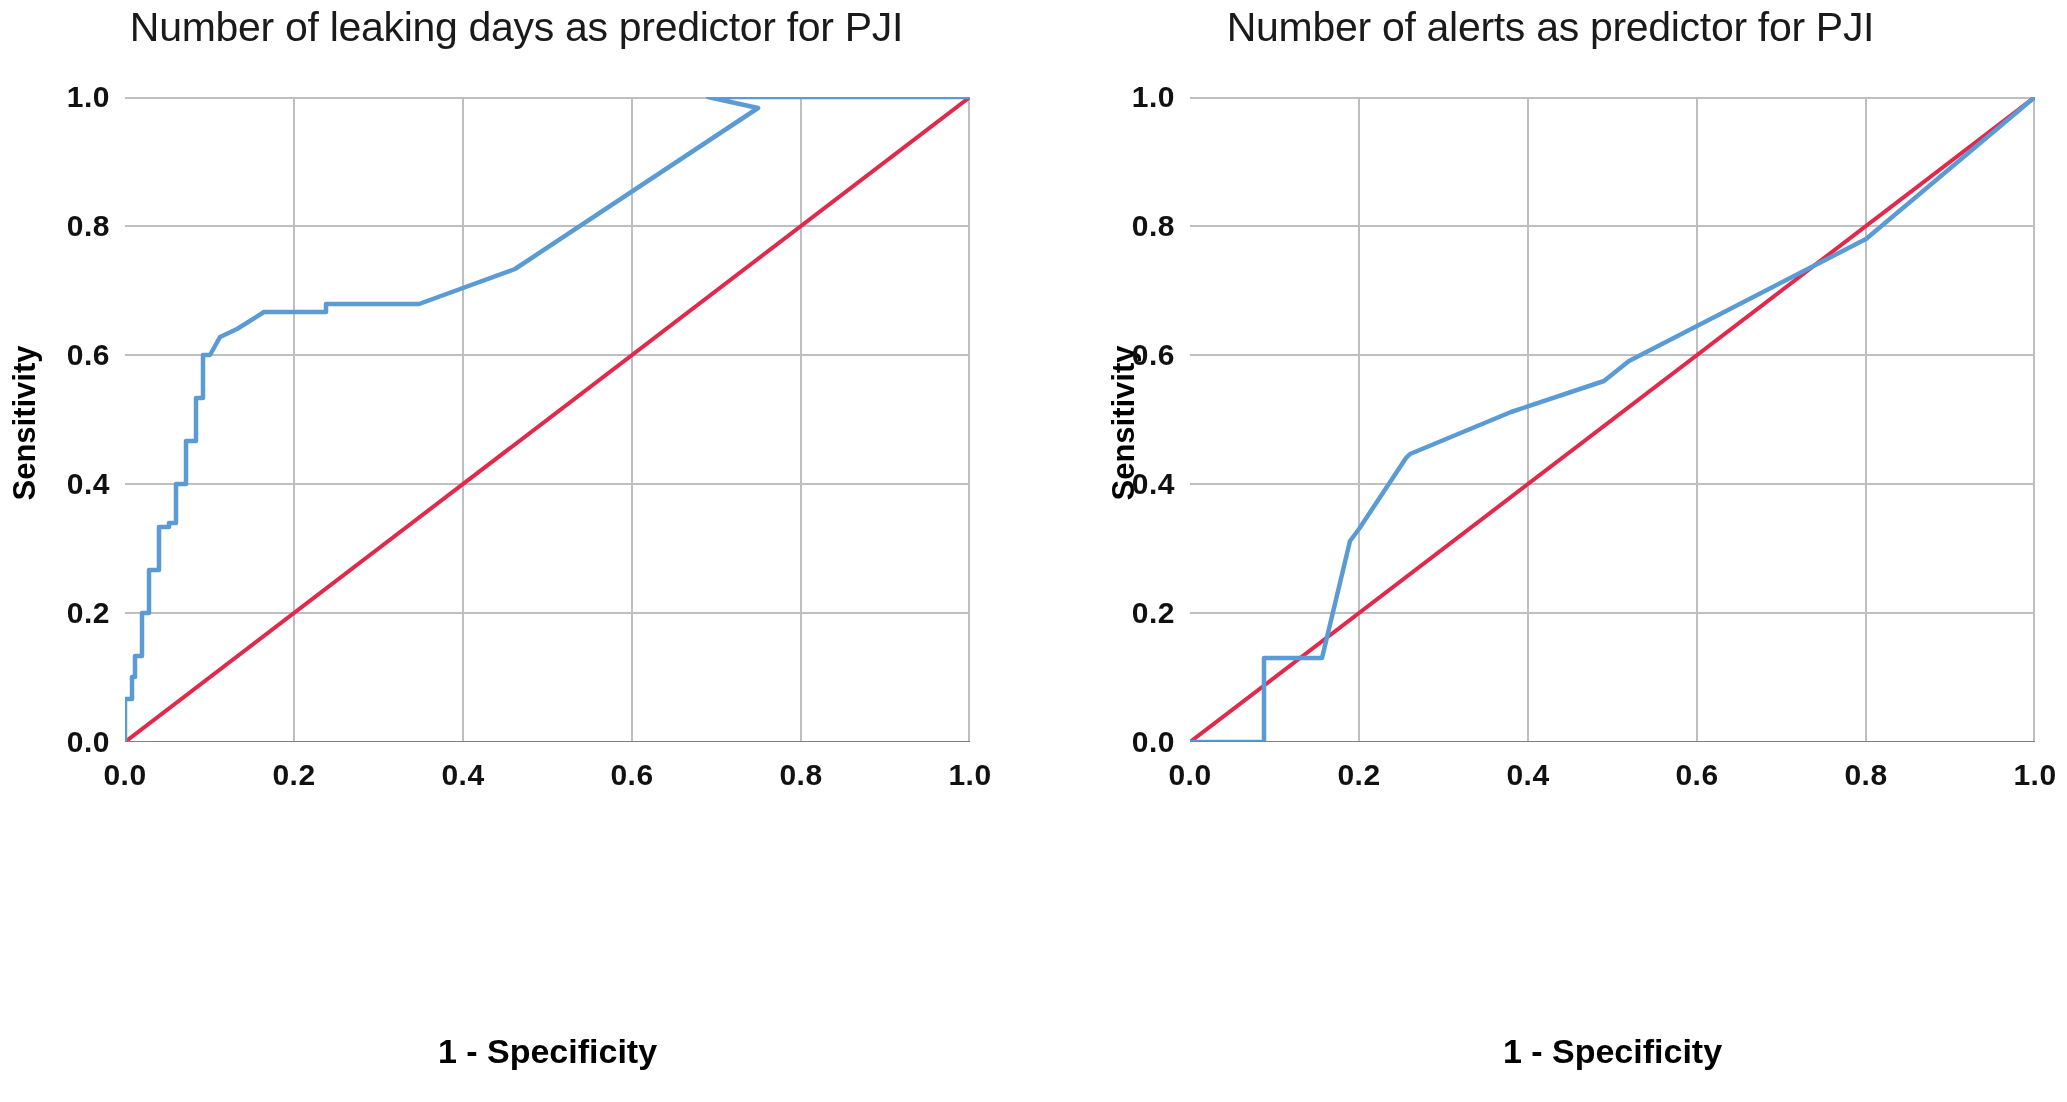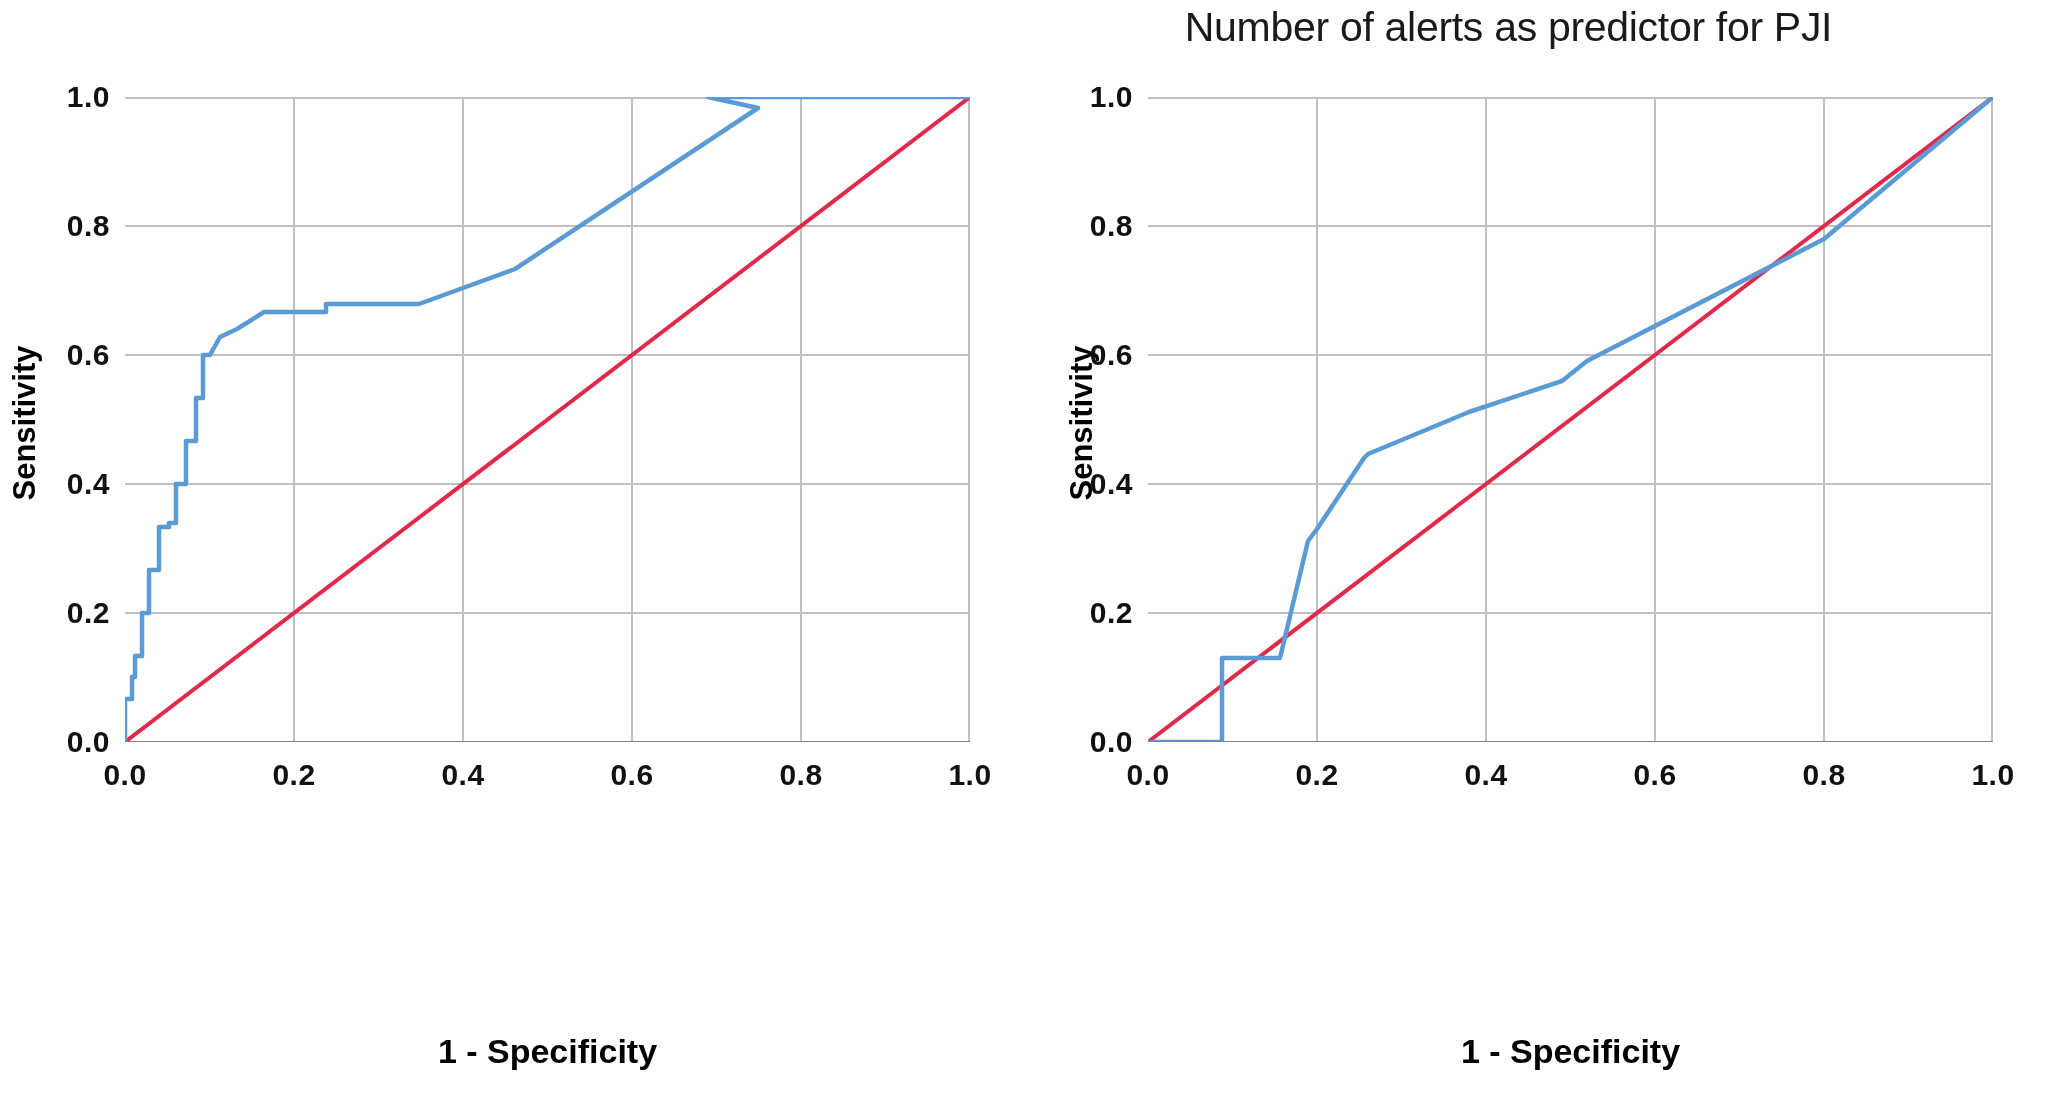--- a/index.html
+++ b/index.html
@@ -1,20 +1,20 @@
 <!DOCTYPE html>
 <html><head>
 <meta charset="utf-8">
 <style>
   html,body{margin:0;padding:0;background:#ffffff;}
   body{width:2067px;height:1102px;font-family:"Liberation Sans",sans-serif;overflow:hidden;}
   .figure{position:relative;width:2067px;height:1102px;background:#fff;}
   .panel{position:absolute;top:0;height:1102px;width:1033px;}
   .panel-left{left:0;}
-  .panel-right{left:992px;}
+  .panel-right{left:1034px;}
   .panel-title{
     position:absolute;top:4px;left:0;width:100%;
     text-align:center;font-size:41px;color:#1a1a1a;
     font-family:"Liberation Sans",sans-serif;font-weight:400;
     letter-spacing:-0.3px;white-space:nowrap;
   }
   .plot-wrap{position:absolute;}
   .ytitle{
     position:absolute;font-weight:bold;font-size:31px;color:#000;
     transform:rotate(-90deg);transform-origin:center center;white-space:nowrap;
@@ -34,20 +34,21 @@
     letter-spacing:0.5px;
   }
   svg{display:block;}
 </style>
 </head>
 <body>
 
 <div class="figure">
 
   <div class="panel panel-left">
+    <div class="panel-title">Number of leaking days as predictor for PJI</div>
 
     <div class="ytitle" style="left:-75px;top:405px;width:200px;text-align:center;">Sensitivity</div>
 
     <div class="ytick" style="left:42px;width:68px;top:97px;">1.0</div>
     <div class="ytick" style="left:42px;width:68px;top:226px;">0.8</div>
     <div class="ytick" style="left:42px;width:68px;top:355px;">0.6</div>
     <div class="ytick" style="left:42px;width:68px;top:484px;">0.4</div>
     <div class="ytick" style="left:42px;width:68px;top:613px;">0.2</div>
     <div class="ytick" style="left:42px;width:68px;top:742px;">0.0</div>
 

